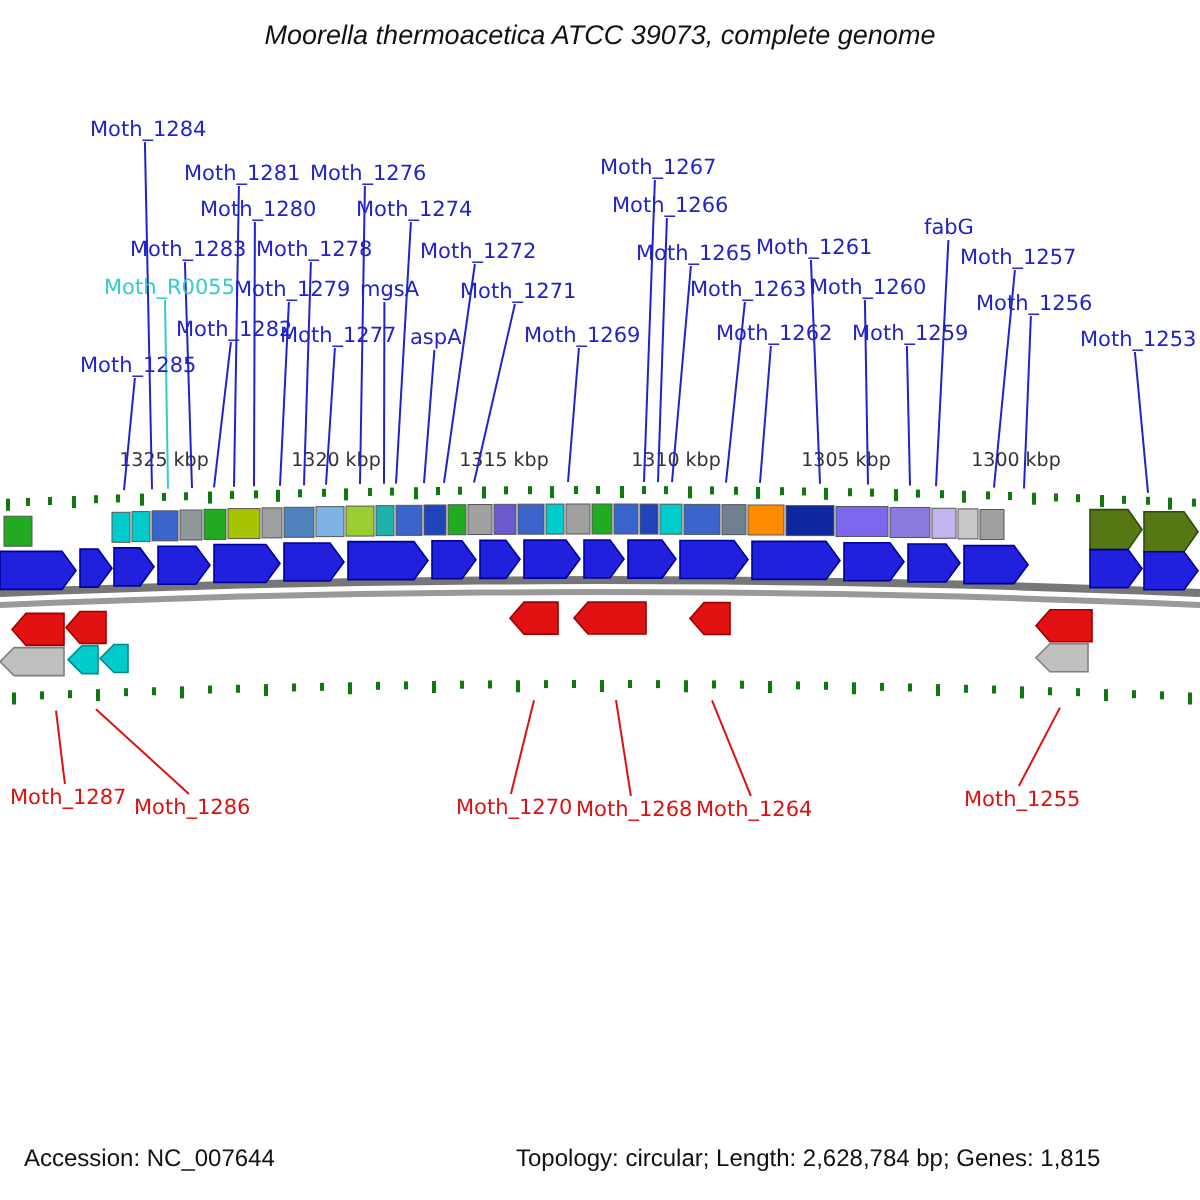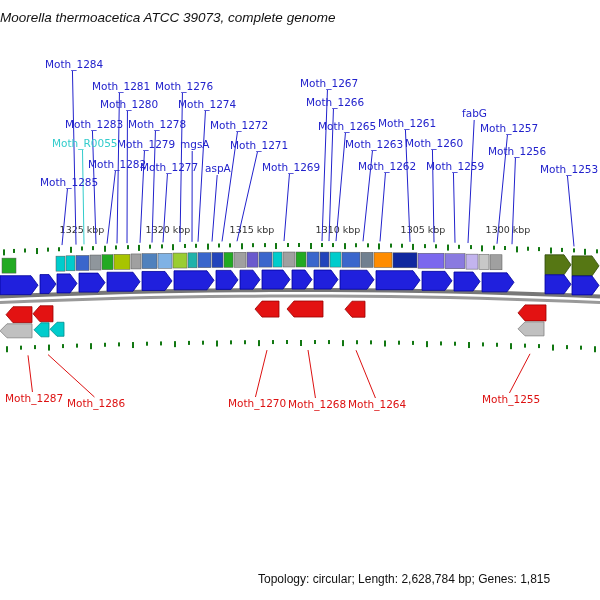--- a/index.html
+++ b/index.html
@@ -1,18 +1,18 @@
 <!DOCTYPE html>
 <html><head>
 <meta charset="utf-8">
 <style>
   *{margin:0;padding:0;box-sizing:border-box}
   html,body{width:600px;height:600px;background:#ffffff;position:relative;overflow:hidden;
     font-family:"Liberation Sans",sans-serif}
-  .title{position:absolute;top:10px;left:0;width:600px;
+  .title{position:absolute;top:10px;left:0;width:600px;text-align:center;
     font-style:italic;font-size:13.5px;color:#111}
   #genome-svg{position:absolute;top:0;left:0}
   .statusbar{position:absolute;top:572px;left:0;width:600px;height:20px;font-size:12px;color:#111}
   .acc{position:absolute;left:12px;top:0}
   .topo{position:absolute;left:258px;top:0}
   text.genelabel{font-family:"DejaVu Sans",sans-serif;font-size:10.5px}
   text.ruler{font-family:"DejaVu Sans",sans-serif;font-size:9.5px;fill:#333}
 </style>
 </head>
 <body>
@@ -254,14 +254,15 @@
     <path d="M323,301.00180555555556 L294,301.00180555555556 L287,309.00180555555556 L294,317.00180555555556 L323,317.00180555555556 Z" fill="#E31212" stroke="#990000" stroke-width="0.8"></path>
     <path d="M365,301.2184722222222 L352,301.2184722222222 L345,309.2184722222222 L352,317.2184722222222 L365,317.2184722222222 Z" fill="#E31212" stroke="#990000" stroke-width="0.8"></path>
     <path d="M546,304.88728888888886 L525,304.88728888888886 L518,312.88728888888886 L525,320.88728888888886 L546,320.88728888888886 Z" fill="#E31212" stroke="#990000" stroke-width="0.8"></path>
     <path d="M32,323.82515555555557 L7,323.82515555555557 L0,330.82515555555557 L7,337.82515555555557 L32,337.82515555555557 Z" fill="#C0C0C0" stroke="#808080" stroke-width="0.8"></path>
     <path d="M49,322.8260513888889 L41,322.8260513888889 L34,329.8260513888889 L41,336.8260513888889 L49,336.8260513888889 Z" fill="#00CCCC" stroke="#008B8B" stroke-width="0.8"></path>
     <path d="M64,322.26465 L57,322.26465 L50,329.26465 L57,336.26465 L64,336.26465 Z" fill="#00CCCC" stroke="#008B8B" stroke-width="0.8"></path>
     <path d="M544,321.85385 L525,321.85385 L518,328.85385 L525,335.85385 L544,335.85385 Z" fill="#C0C0C0" stroke="#808080" stroke-width="0.8"></path>
   </svg>
 
 <div class="statusbar">
+  <span class="acc">Accession: NC_007644</span>
   <span class="topo">Topology: circular; Length: 2,628,784 bp; Genes: 1,815</span>
 </div>
 
 </body></html>

